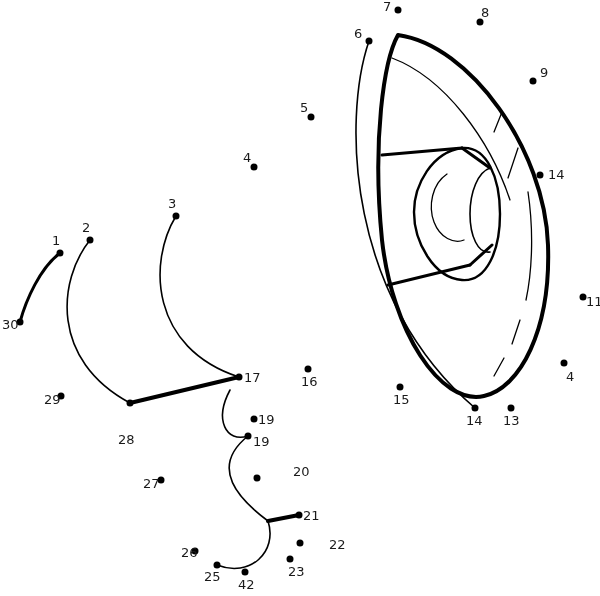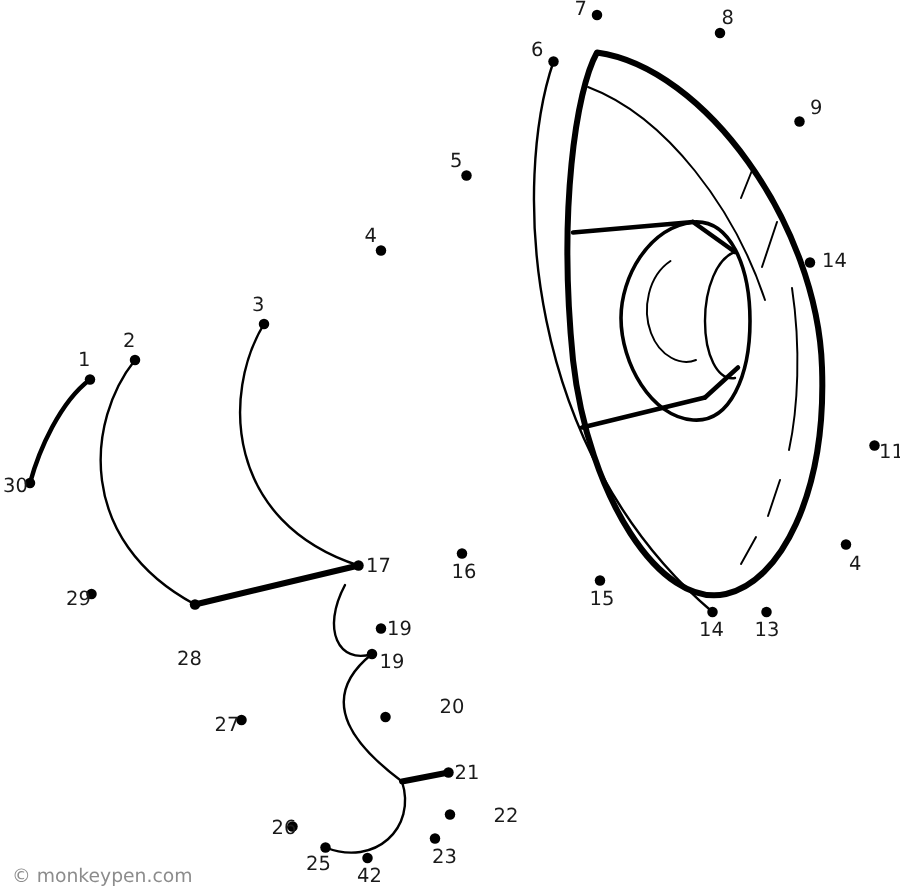--- a/index.html
+++ b/index.html
@@ -99,15 +99,14 @@
       <div class="dot" style="left: 161px; top: 480px;"></div>
       <div class="lbl" style="left: 143px; top: 477px;">27</div>
       <div class="dot" style="left: 130px; top: 403px;"></div>
       <div class="lbl" style="left: 118px; top: 409px; margin-top: 24px;">28</div>
       <div class="dot" style="left: 61px; top: 396px;"></div>
       <div class="lbl" style="left: 44px; top: 393px;">29</div>
       <div class="dot" style="left: 20px; top: 322px;"></div>
       <div class="lbl" style="left: 2px; top: 318px;">30</div>
     </div>
 
-  <div id="watermark">© monkeypen.com</div>
 
 </div>
 
 </body></html>

